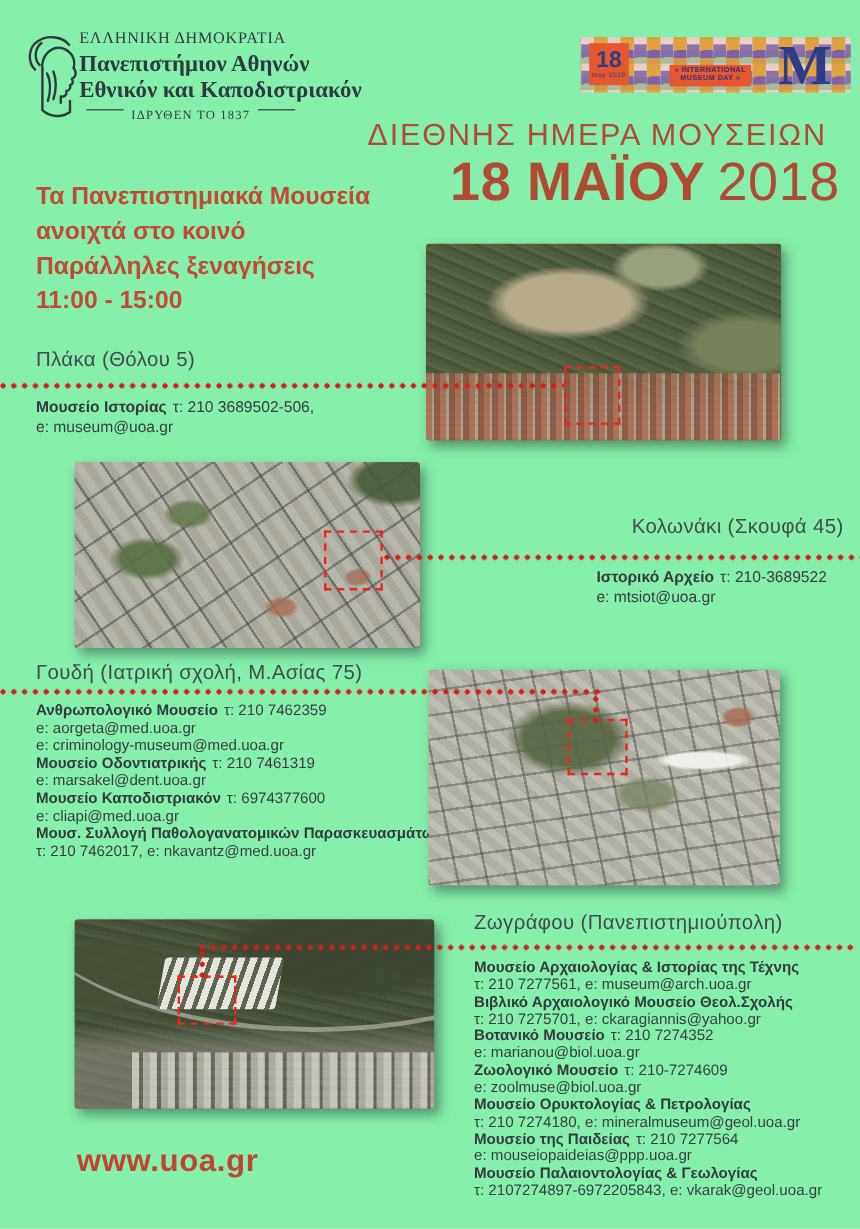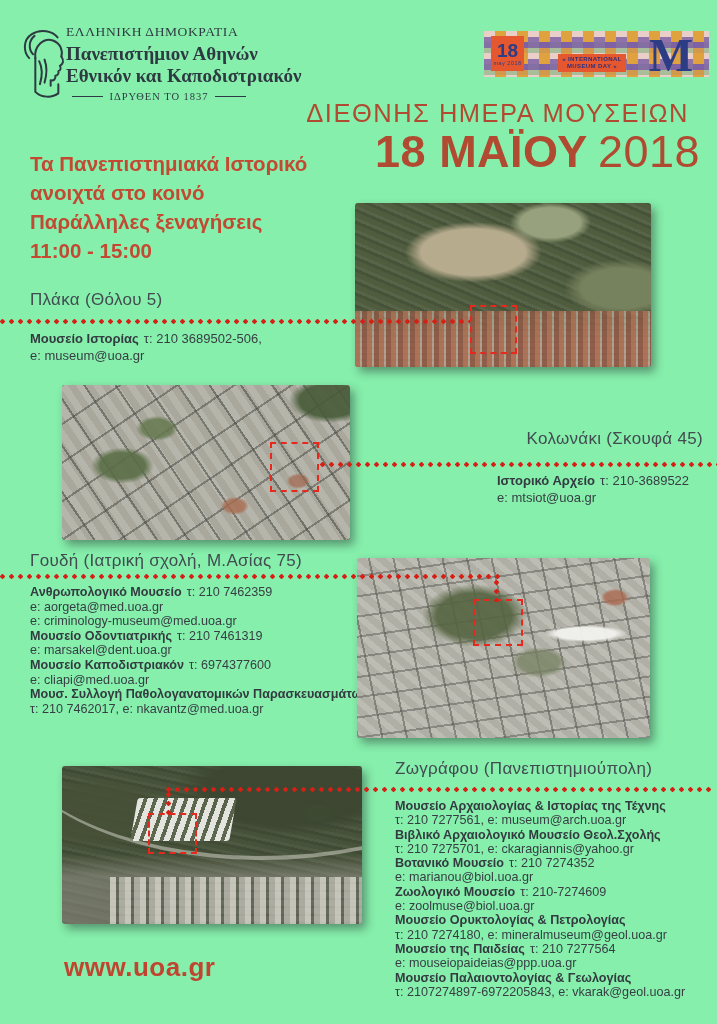--- a/index.html
+++ b/index.html
@@ -7,21 +7,21 @@
     position:relative; width:717px; height:1024px;
     background:#86efac; overflow:hidden;
     font-family:"Liberation Sans", sans-serif;
     color:#363e43;
   }
   
   .emblem-logo { position:absolute; left:20px; top:26px; width:46px; height:78px; }
   .emblem-text { position:absolute; left:66px; top:24px; font-family:"Liberation Serif", serif; color:#2e3a41; }
   .emblem-country { font-size:13.5px; letter-spacing:.6px; margin-bottom:3px; }
   .emblem-name { font-size:19px; font-weight:bold; line-height:22px; }
-  .emblem-founded { margin-top:4px; width:186px; display:flex; align-items:center; justify-content:center; font-size:10.5px; letter-spacing:1px; }
+  .emblem-founded { margin-top:4px; width:186px; display:flex; align-items:flex-start; justify-content:center; font-size:10.5px; letter-spacing:1px; }
   .emblem-founded::before, .emblem-founded::after { content:""; flex:1; height:1px; background:#2e3a41; margin:0 6px; }
   
   .imd-banner { position:absolute; left:484px; top:31px; width:225px; height:46px;
     background:
       conic-gradient(rgba(126,98,164,.85) 25%, transparent 0 50%, rgba(224,162,62,.85) 0 75%, transparent 0) 11px 6px/22px 22px,
       conic-gradient(#e0a23e 25%, #7e62a4 0 50%, #a9bd9a 0 75%, #e9cfc8 0) 0 0/22px 22px;
   }
   .imd-daybox { position:absolute; left:7px; top:5px; width:33px; height:35px; background:#e4572f;
     display:flex; flex-direction:column; align-items:center; justify-content:center; color:#2c3d86; }
   .imd-day { font-size:19px; font-weight:bold; line-height:18px; }
@@ -168,21 +168,21 @@
     </div>
     <div class="imd-m">M</div>
   </div>
 
   <div class="title-kicker">ΔΙΕΘΝΗΣ ΗΜΕΡΑ ΜΟΥΣΕΙΩΝ</div>
   <div class="title-date">
     <span class="bold">18 ΜΑΪΟΥ</span><span class="year">2018</span>
   </div>
 
   <div class="intro">
-    <div>Τα Πανεπιστημιακά Ιστορικό</div>
+    <div>Τα Πανεπιστημιακά Μουσεία</div>
     <div>ανοιχτά στο κοινό</div>
     <div>Παράλληλες ξεναγήσεις</div>
     <div>11:00 - 15:00</div>
   </div>
 
   <div class="map" id="map-plaka">
     <div class="roofs"></div>
     <div class="marker" id="mk-plaka"></div>
   </div>
   <div class="map" id="map-kolonaki">

